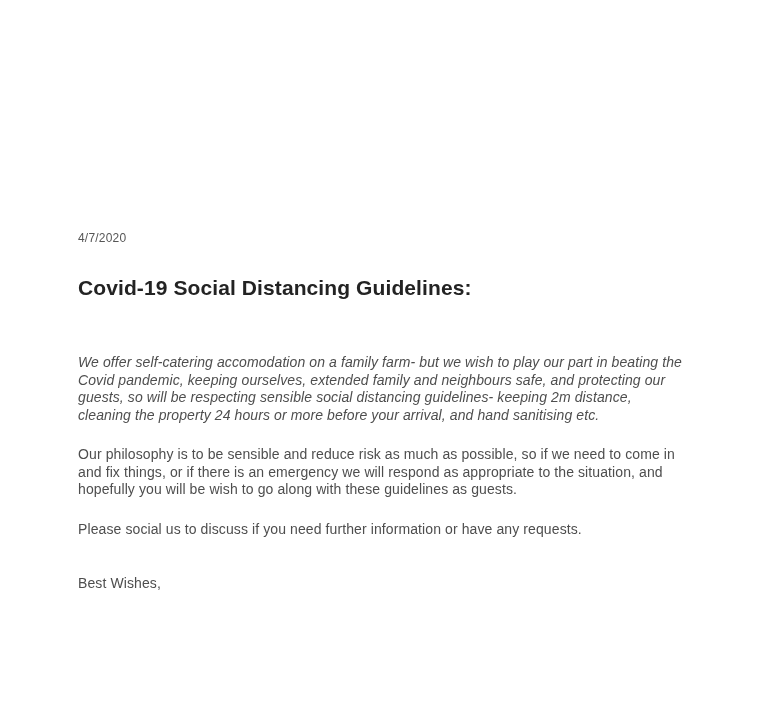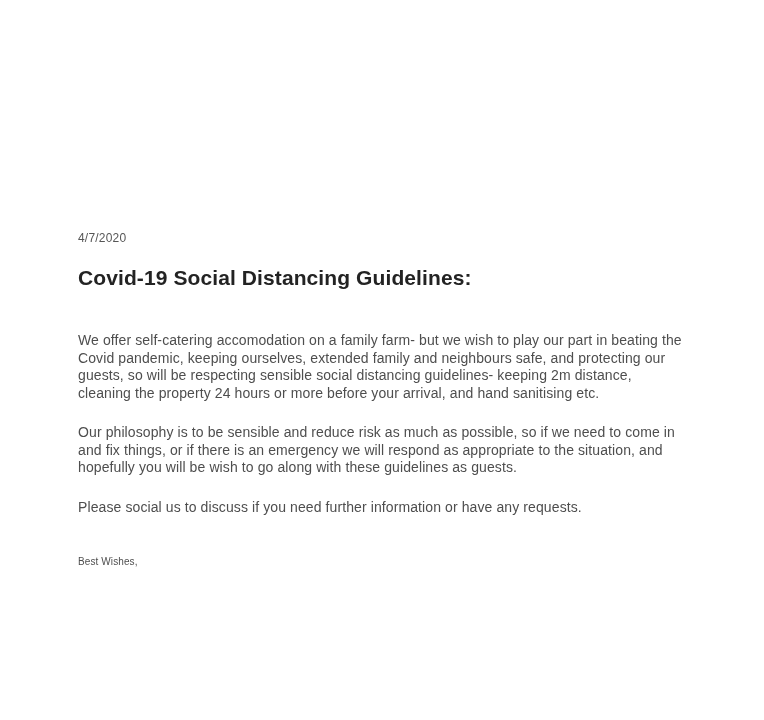--- a/index.html
+++ b/index.html
@@ -21,42 +21,43 @@
     left: 78px;
     width: 610px;
   }
   .doc-date {
     font-size: 12px;
     line-height: 14px;
     color: #565656;
     letter-spacing: 0.2px;
   }
   .doc-title {
-    margin: 21px 0 0 0;
+    margin: 31px 0 0 0;
     font-size: 21px;
     line-height: 24px;
     font-weight: 700;
     color: #232323;
     letter-spacing: 0.1px;
   }
   .doc-paragraph {
     margin: 0;
     margin-top: 22px;
     max-width: 608px;
     font-size: 14px;
     line-height: 17.5px;
     color: #4e4e4e;
     letter-spacing: 0.1px;
   }
   .doc-paragraph.first {
-    margin-top: 42px;
+    margin-top: 54px;
+    font-style: italic;
   }
   .signoff-closing {
     margin-top: 37px;
-    font-size: 10px;
+    font-size: 14px;
     line-height: 17.5px;
     color: #4e4e4e;
     letter-spacing: 0.1px;
   }
   .signoff-names {
     margin-top: 19px;
     font-size: 14px;
     line-height: 17.5px;
     color: #4e4e4e;
     letter-spacing: 0.1px;

